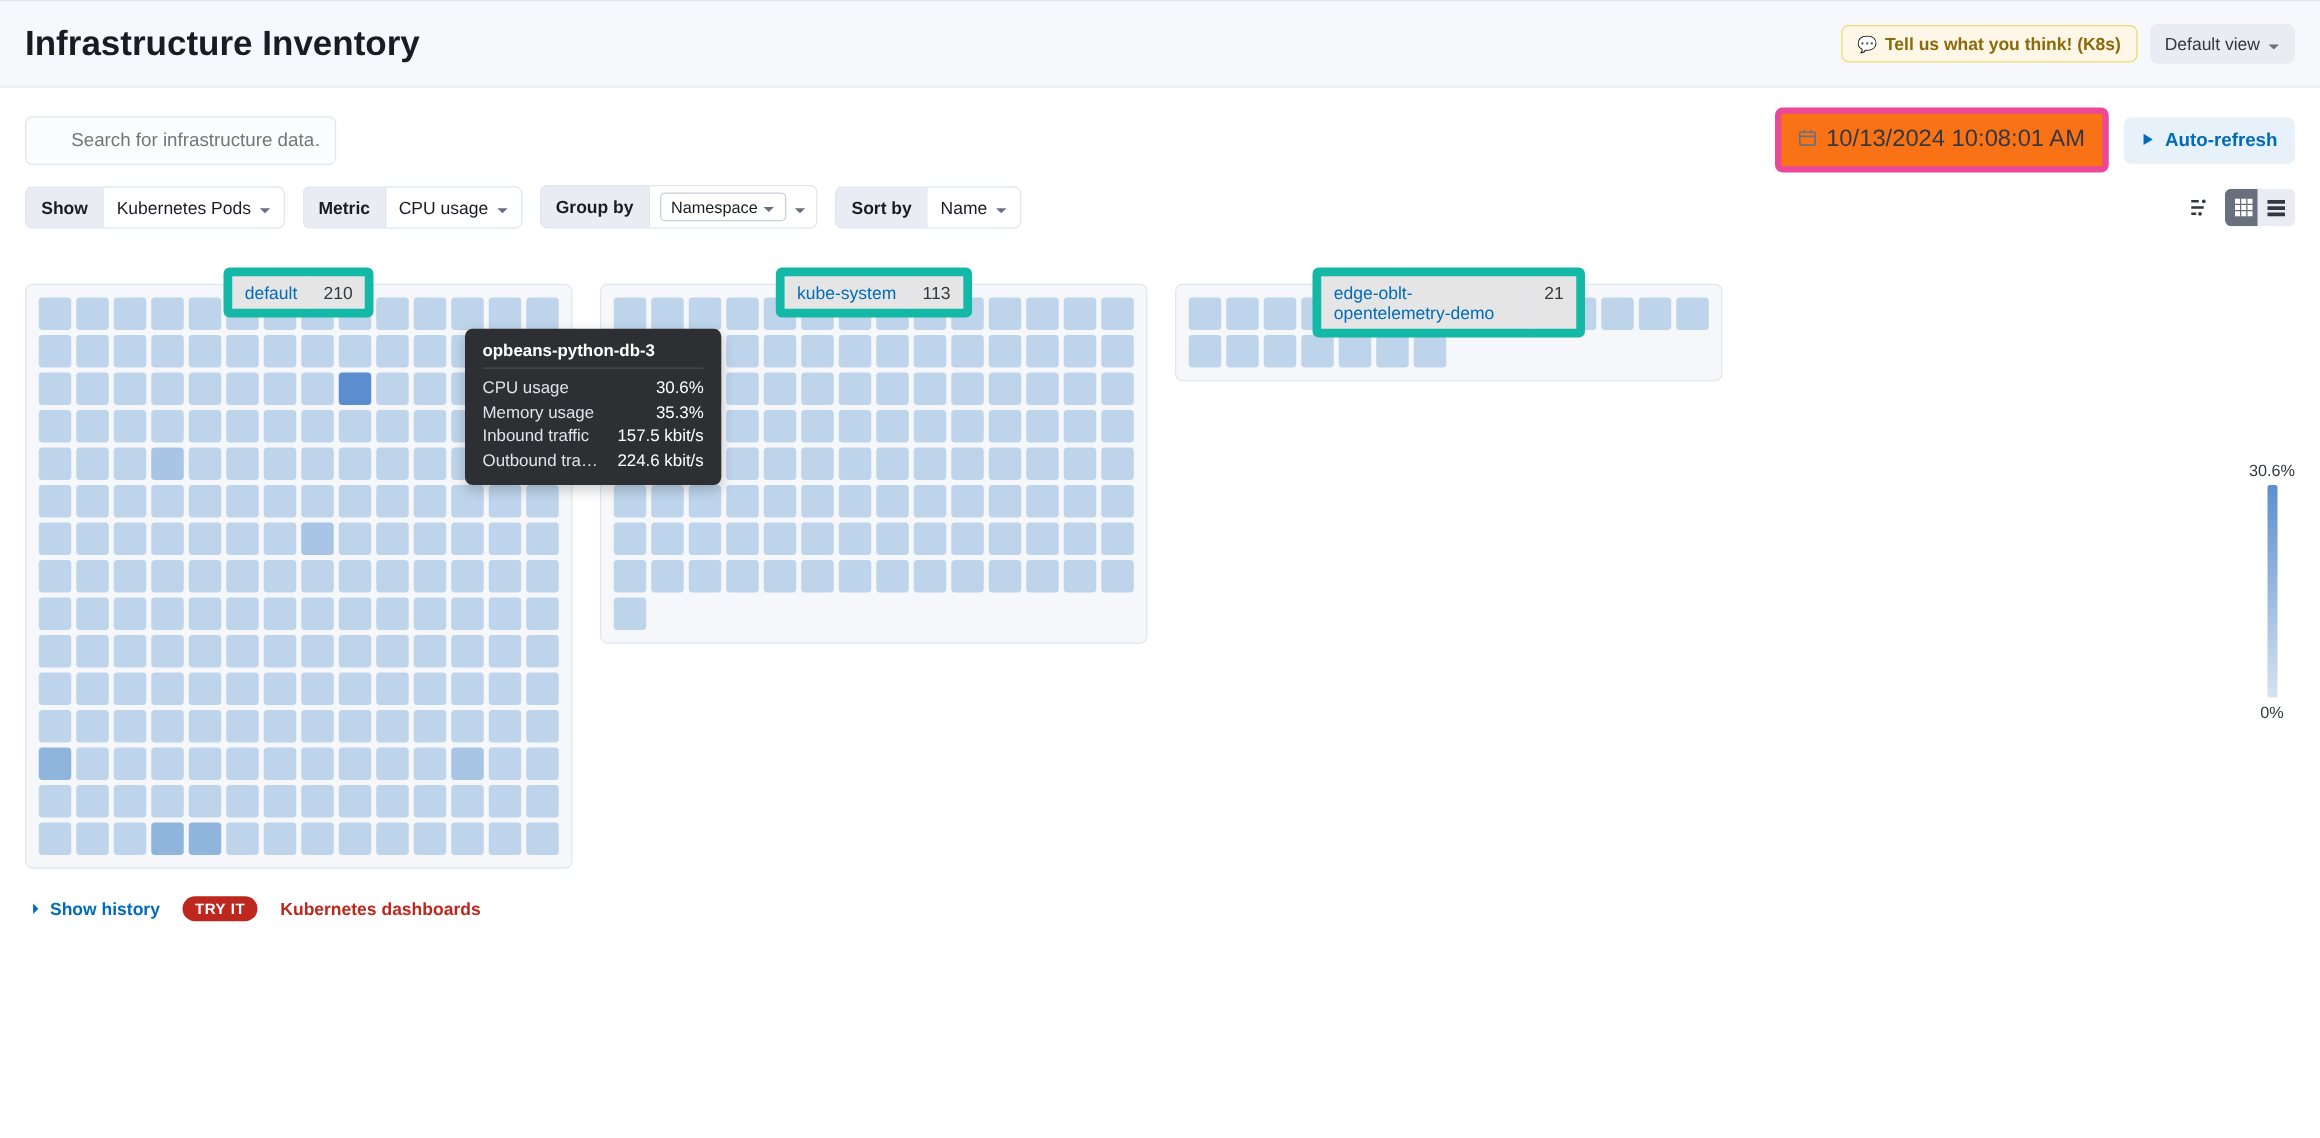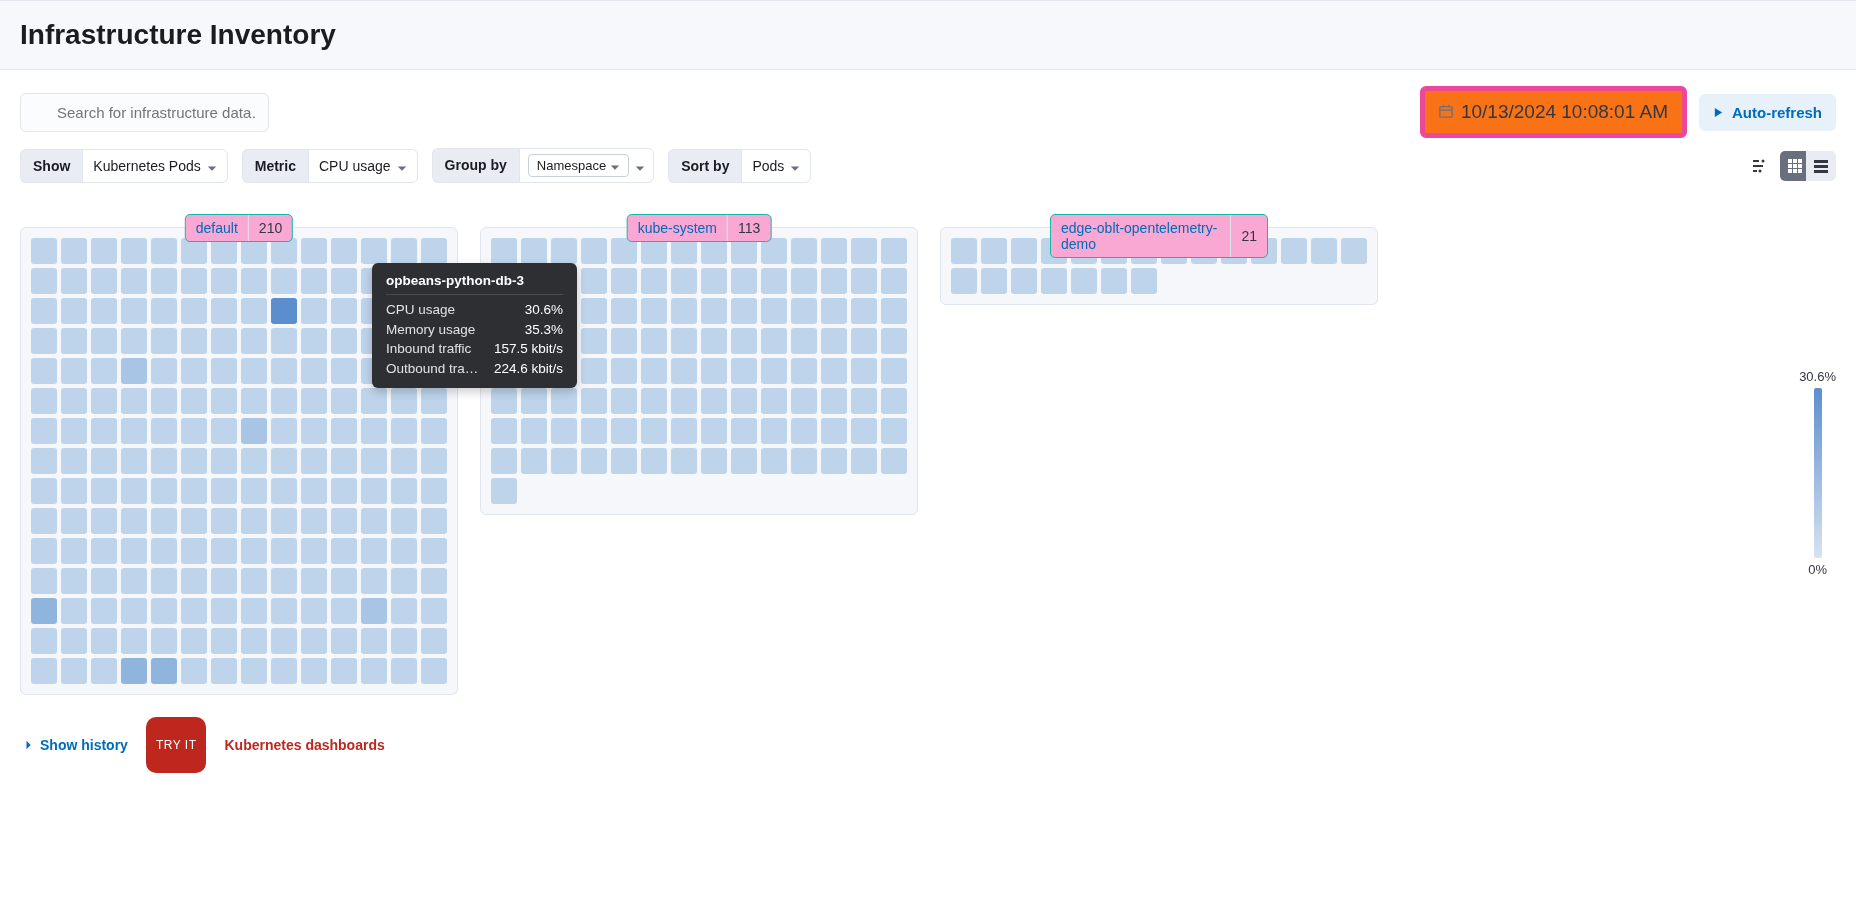--- a/index.html
+++ b/index.html
@@ -174,25 +174,25 @@
     padding: 10px;
     background: #f5f7fa;
     position: relative;
     margin-top: 18px;
   }
   .panel-header {
     position: absolute;
     top: -14px;
     left: 50%;
     transform: translateX(-50%);
-    background: #f9a8d4;
-    border: 1px solid #14b8a6;
+    background: #e5e5e5;
+    border: 7px solid #14b8a6;
     border-radius: 5px;
     display: inline-flex;
-    align-items: center;
+    align-items: flex-start;
     overflow: hidden;
     font-size: 14px;
     z-index: 2;
   }
   .panel-header .ns-name {
     color: #006bb8;
     padding: 5px 10px;
     border-right: 1px solid #e0e5ee;
     font-weight: 500;
   }
@@ -264,35 +264,47 @@
   .show-history {
     color: #006bb8;
     font-weight: 600;
     display: inline-flex; align-items: center; gap: 6px;
     cursor: pointer;
   }
   .show-history .chev-right svg { width: 10px; height: 10px; fill: #006bb8; }
   .tryit-badge {
     background: #bd271e;
     color: #fff;
-    font-weight: 400;
+    font-weight: 700;
     font-size: 12px;
-    padding: 21px 10px;
+    padding: 3px 10px;
     border-radius: 10px;
     letter-spacing: 0.5px;
   }
   .k8s-link { color: #bd271e; font-weight: 600; cursor: pointer; text-align: center; }
 
   .panels-wrap { display: flex; gap: 22px; align-items: flex-start; flex-wrap: wrap; }
 </style>
 </head>
 <body>
 
 <div class="header">
   <h1 class="page-title">Infrastructure Inventory</h1>
+  <div class="header-actions">
+    <button class="feedback-btn">
+      <span class="chat-icon"></span>
+      <span>Tell us what you think! (K8s)</span>
+    </button>
+    <button class="default-view-btn">
+      <span>Default view</span>
+      <span class="chev-down"><svg viewBox="0 0 12 12">
+            <path d="M1 3 L6 8 L11 3 Z"></path>
+          </svg></span>
+    </button>
+  </div>
 </div>
 
 <div class="toolbar-row">
   <div class="search-wrap">
     <span class="search-icon">
       <svg viewBox="0 0 16 16" width="14" height="14" fill="none" stroke="#98a2b3" stroke-width="2">
           <circle cx="7" cy="7" r="5"></circle>
           <line x1="11" y1="11" x2="15" y2="15"></line>
         </svg>
     </span>
@@ -347,21 +359,21 @@
               </svg></span>
         </span>
         <span class="chev-down"><svg viewBox="0 0 12 12">
               <path d="M1 3 L6 8 L11 3 Z"></path>
             </svg></span>
       </span>
     </div>
     <div class="filter-group">
       <span class="filter-label">Sort by</span>
       <span class="filter-value">
-        <span>Pods</span>
+        <span>Name</span>
         <span class="chev-down"><svg viewBox="0 0 12 12">
               <path d="M1 3 L6 8 L11 3 Z"></path>
             </svg></span>
       </span>
     </div>
   </div>
   <div class="view-toggles">
     <button class="icon-btn" title="Legend options">
       <svg viewBox="0 0 16 16">
           <path d="M2 3 L8 3 M2 8 L12 8 M2 13 L6 13" stroke="#343741" stroke-width="2" fill="none"></path>

